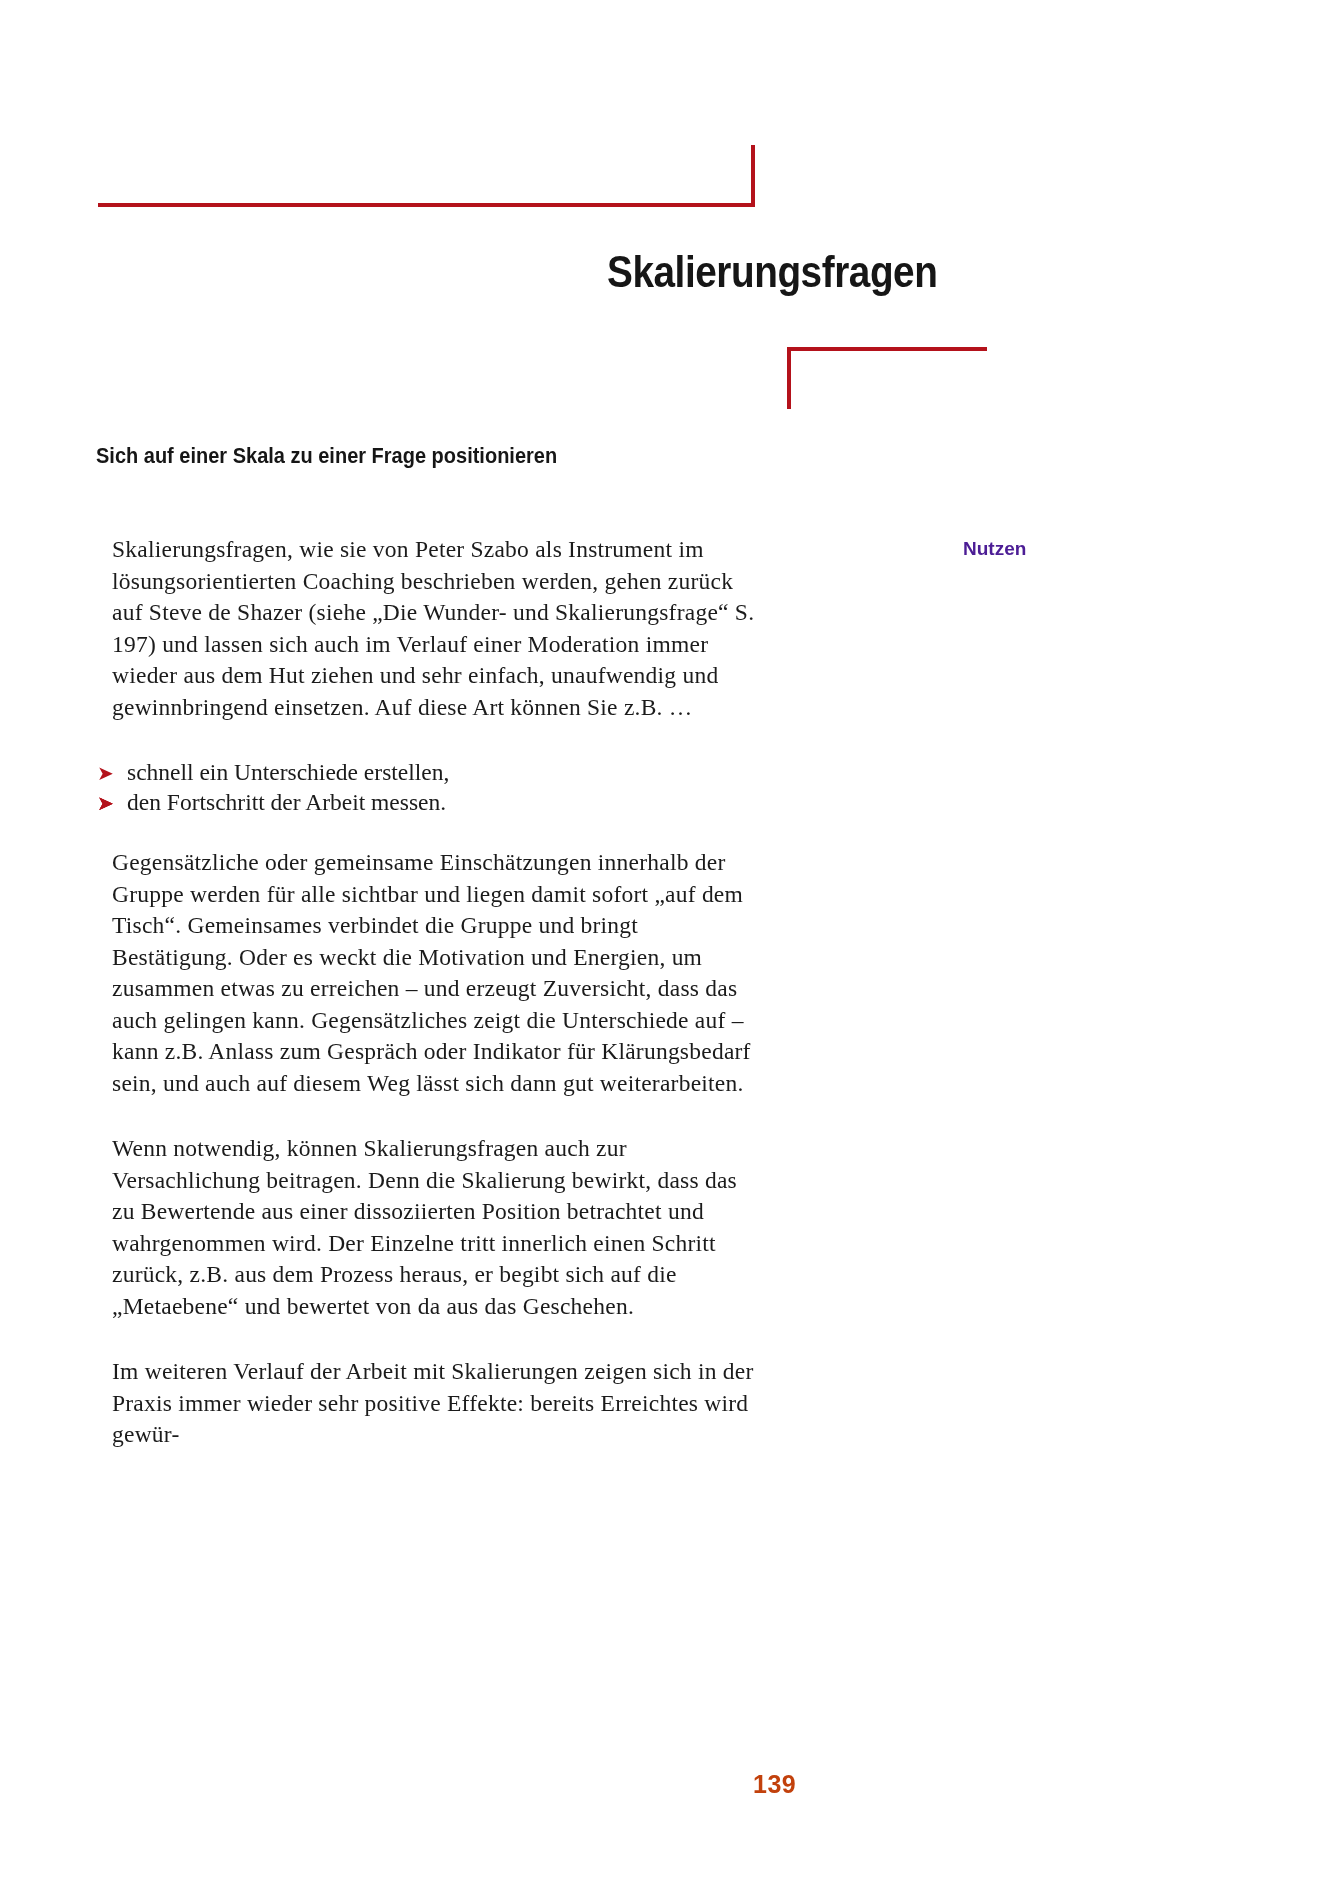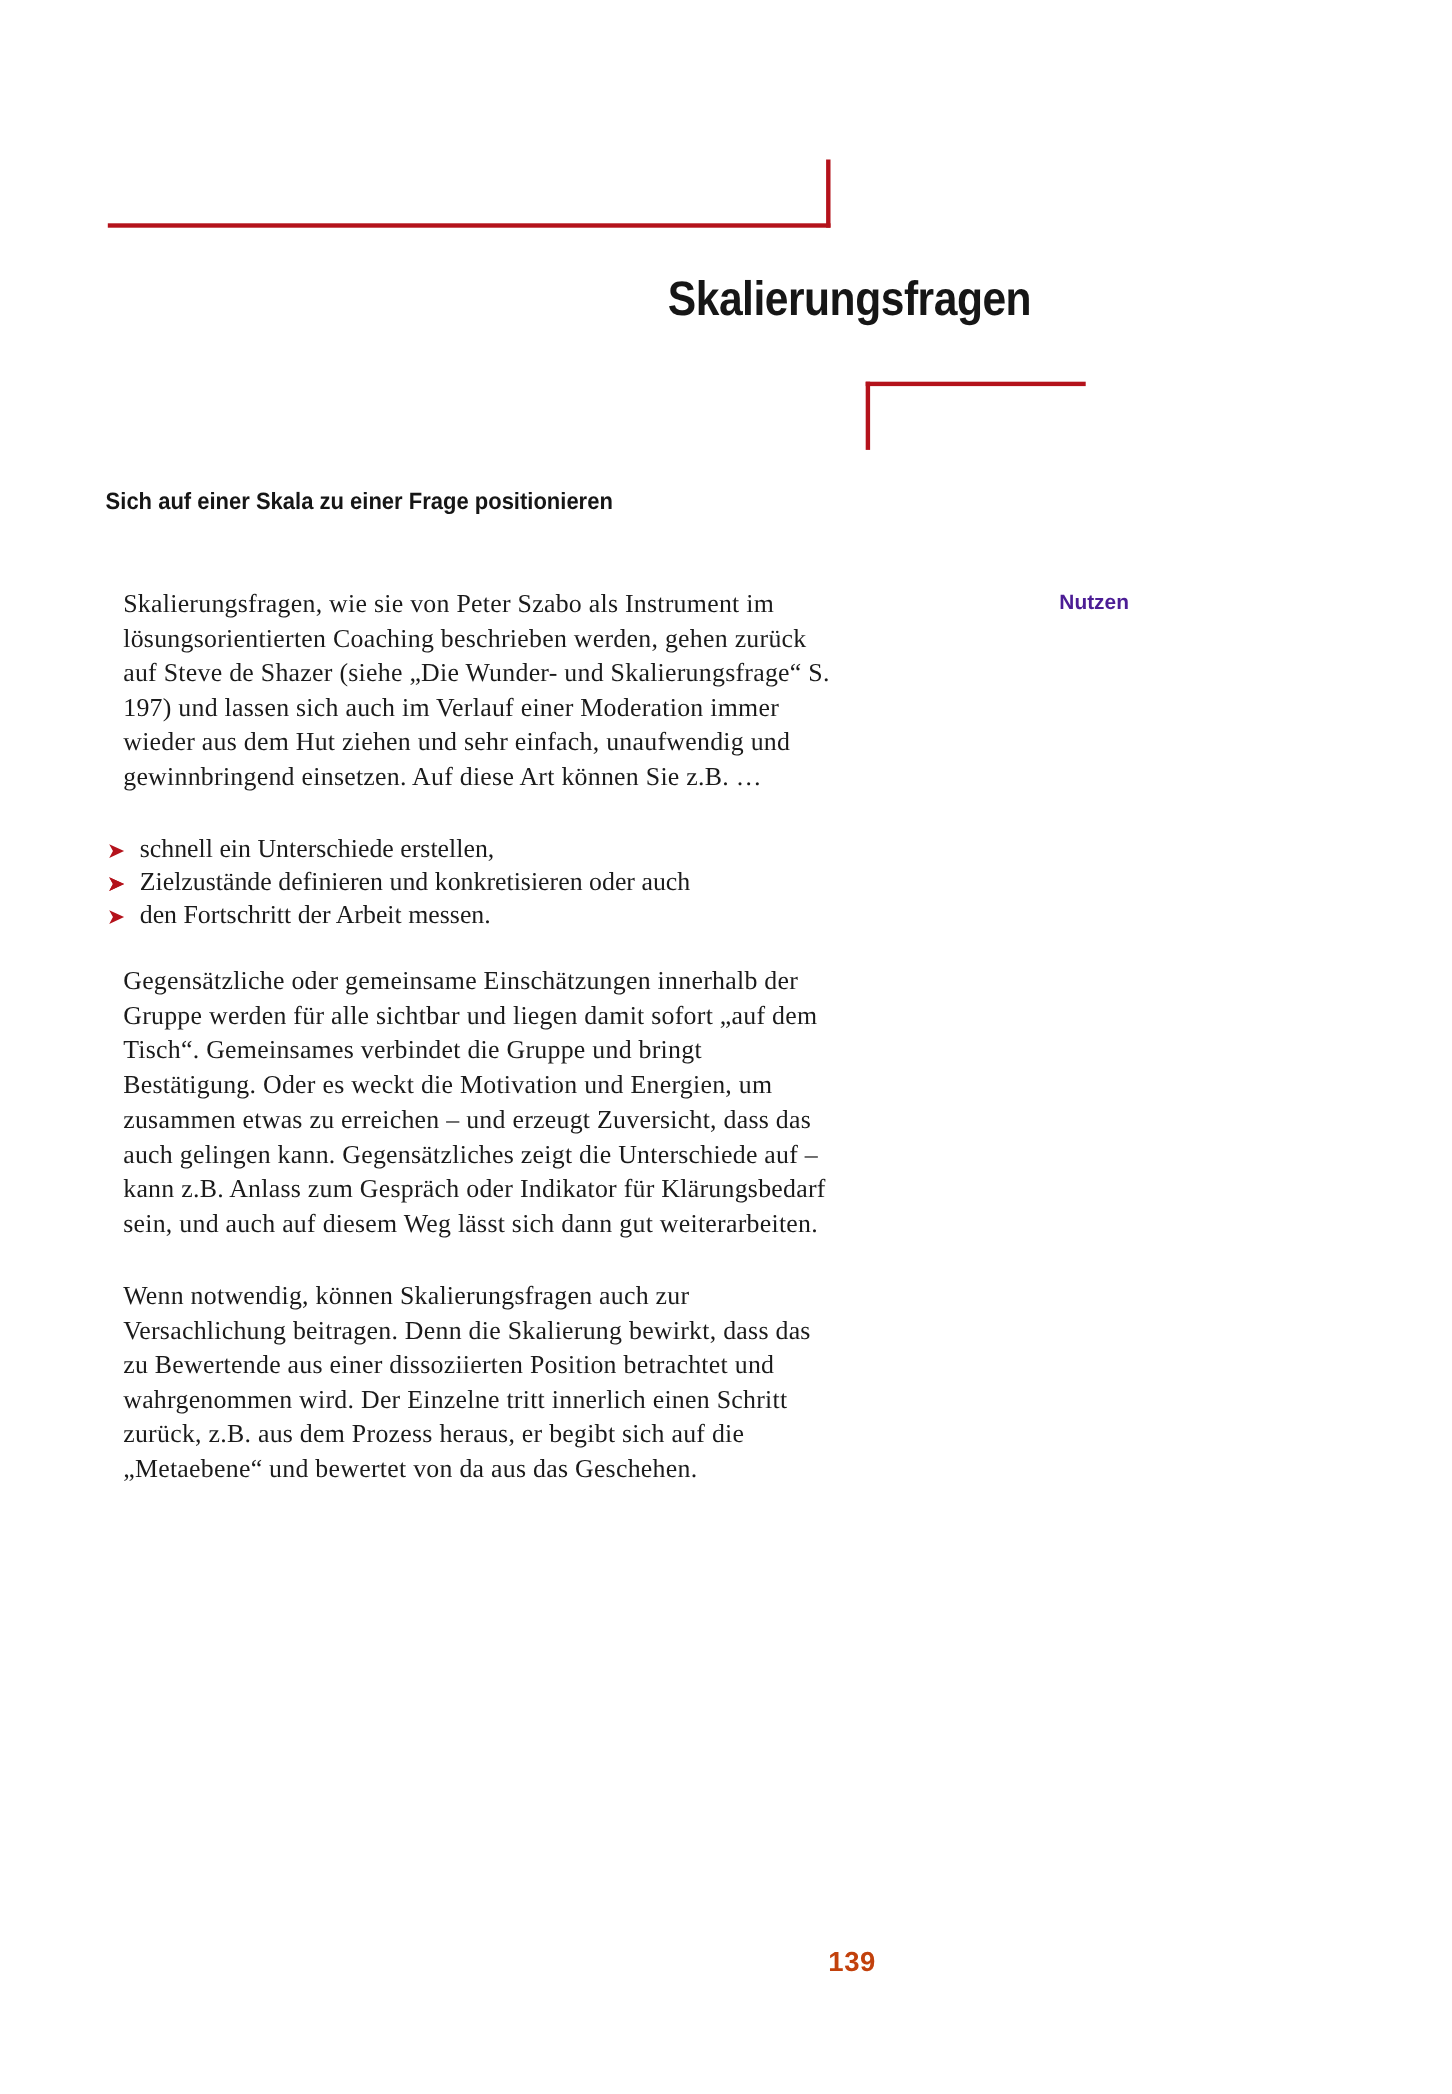--- a/index.html
+++ b/index.html
@@ -172,27 +172,27 @@
     <ul class="bullets">
       <li class="bullet-item">
         <span class="bullet-marker">➤</span>
         <span>schnell ein Unterschiede erstellen,</span>
       </li>
       <li class="bullet-item">
         <span class="bullet-marker">➤</span>
       </li>
       <li class="bullet-item">
         <span class="bullet-marker">➤</span>
-        <span>Zielzustände definieren und konkretisieren oder auch</span>
       </li>
       <li class="bullet-item">
         <span class="bullet-marker">➤</span>
         <span>den Fortschritt der Arbeit messen.</span>
       </li>
     </ul>
 
     <p class="para">Gegensätzliche oder gemeinsame Einschätzungen innerhalb der Gruppe werden für alle sichtbar und liegen damit sofort „auf dem Tisch“. Gemeinsames verbindet die Gruppe und bringt Bestätigung. Oder es weckt die Motivation und Energien, um zusammen etwas zu erreichen – und erzeugt Zuversicht, dass das auch gelingen kann. Gegensätzliches zeigt die Unterschiede auf – kann z.B. Anlass zum Gespräch oder Indikator für Klärungsbedarf sein, und auch auf diesem Weg lässt sich dann gut weiterarbeiten.</p>
     <p class="para">Wenn notwendig, können Skalierungsfragen auch zur Versachlichung beitragen. Denn die Skalierung bewirkt, dass das zu Bewertende aus einer dissoziierten Position betrachtet und wahrgenommen wird. Der Einzelne tritt innerlich einen Schritt zurück, z.B. aus dem Prozess heraus, er begibt sich auf die „Metaebene“ und bewertet von da aus das Geschehen.</p>
+    <p class="para">Im weiteren Verlauf der Arbeit mit Skalierungen zeigen sich in der Praxis immer wieder sehr positive Effekte: bereits Erreichtes wird gewür-</p>
   </div>
 
   <div class="folio">139</div>
 
 </div>
 
 </body></html>

